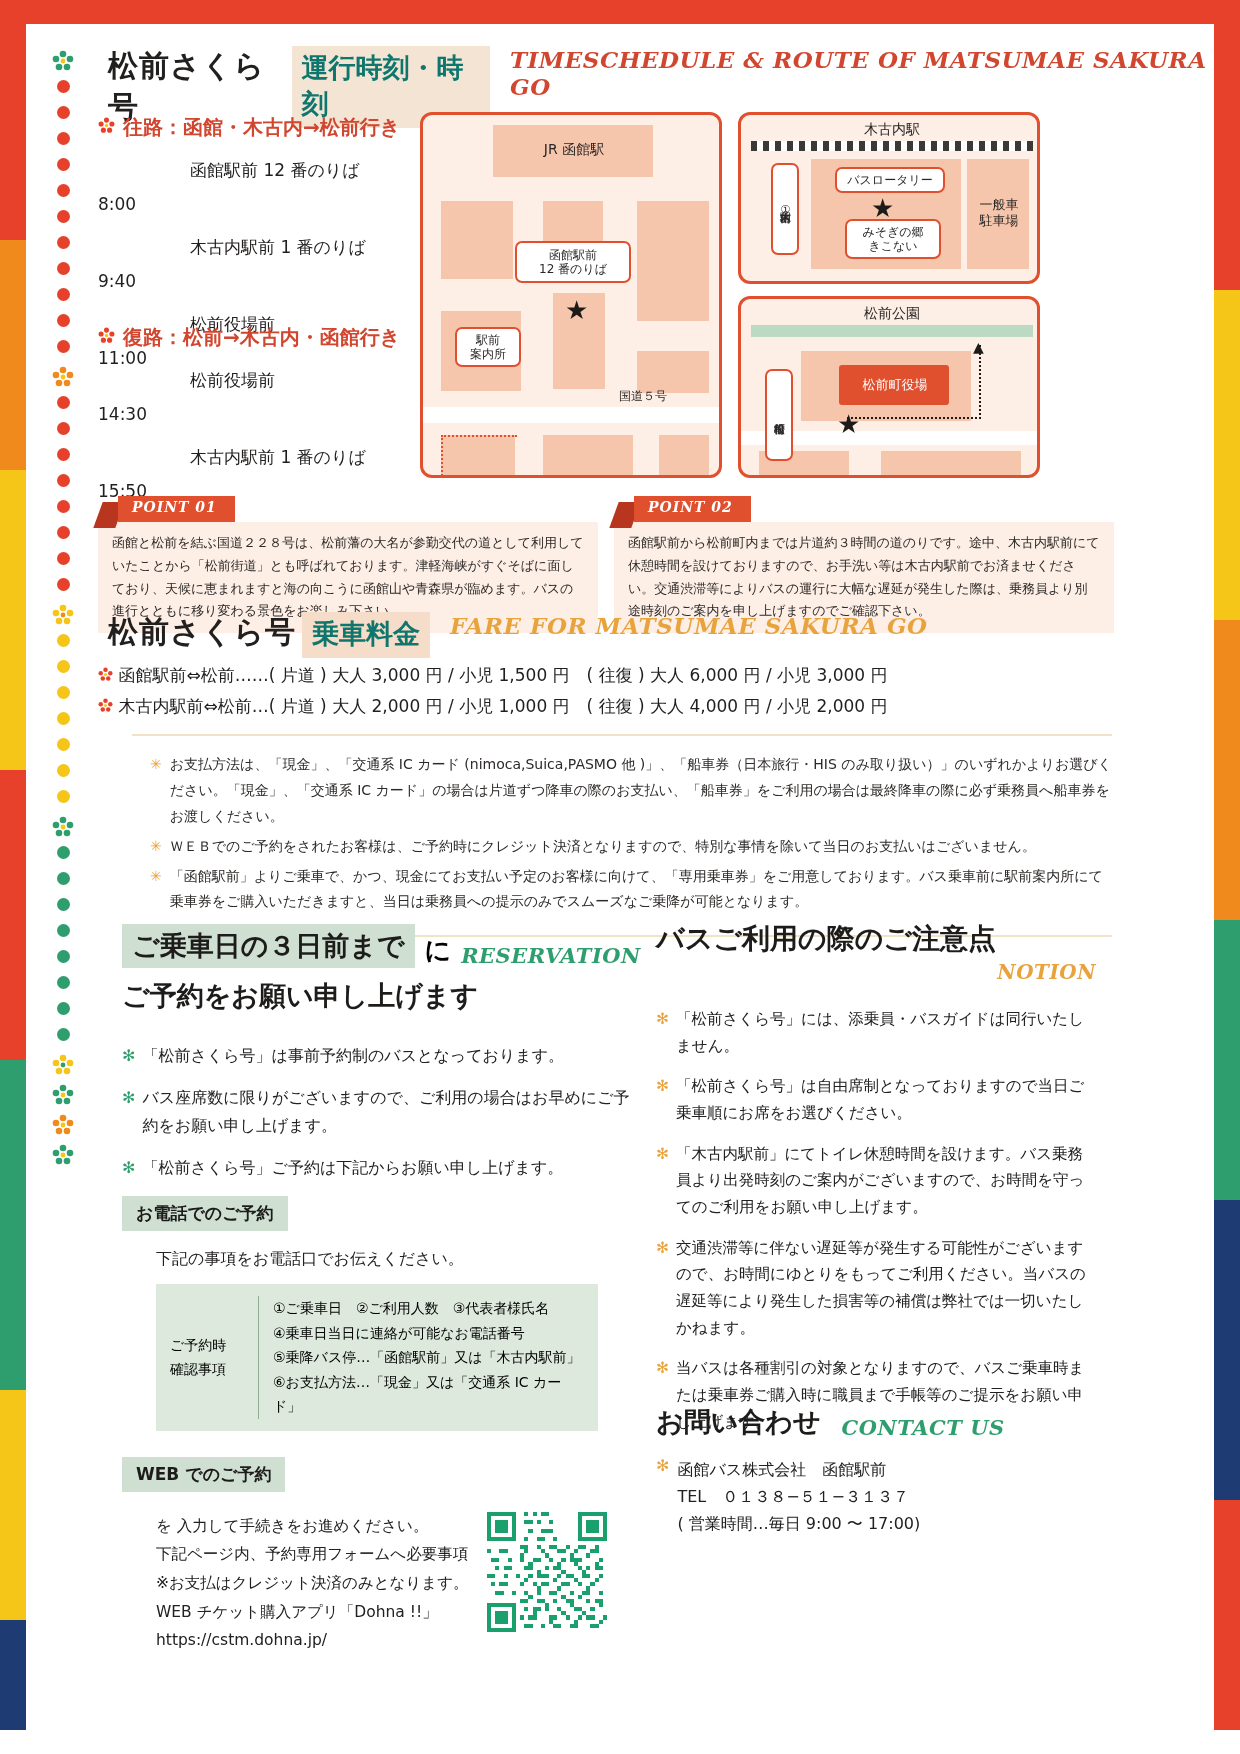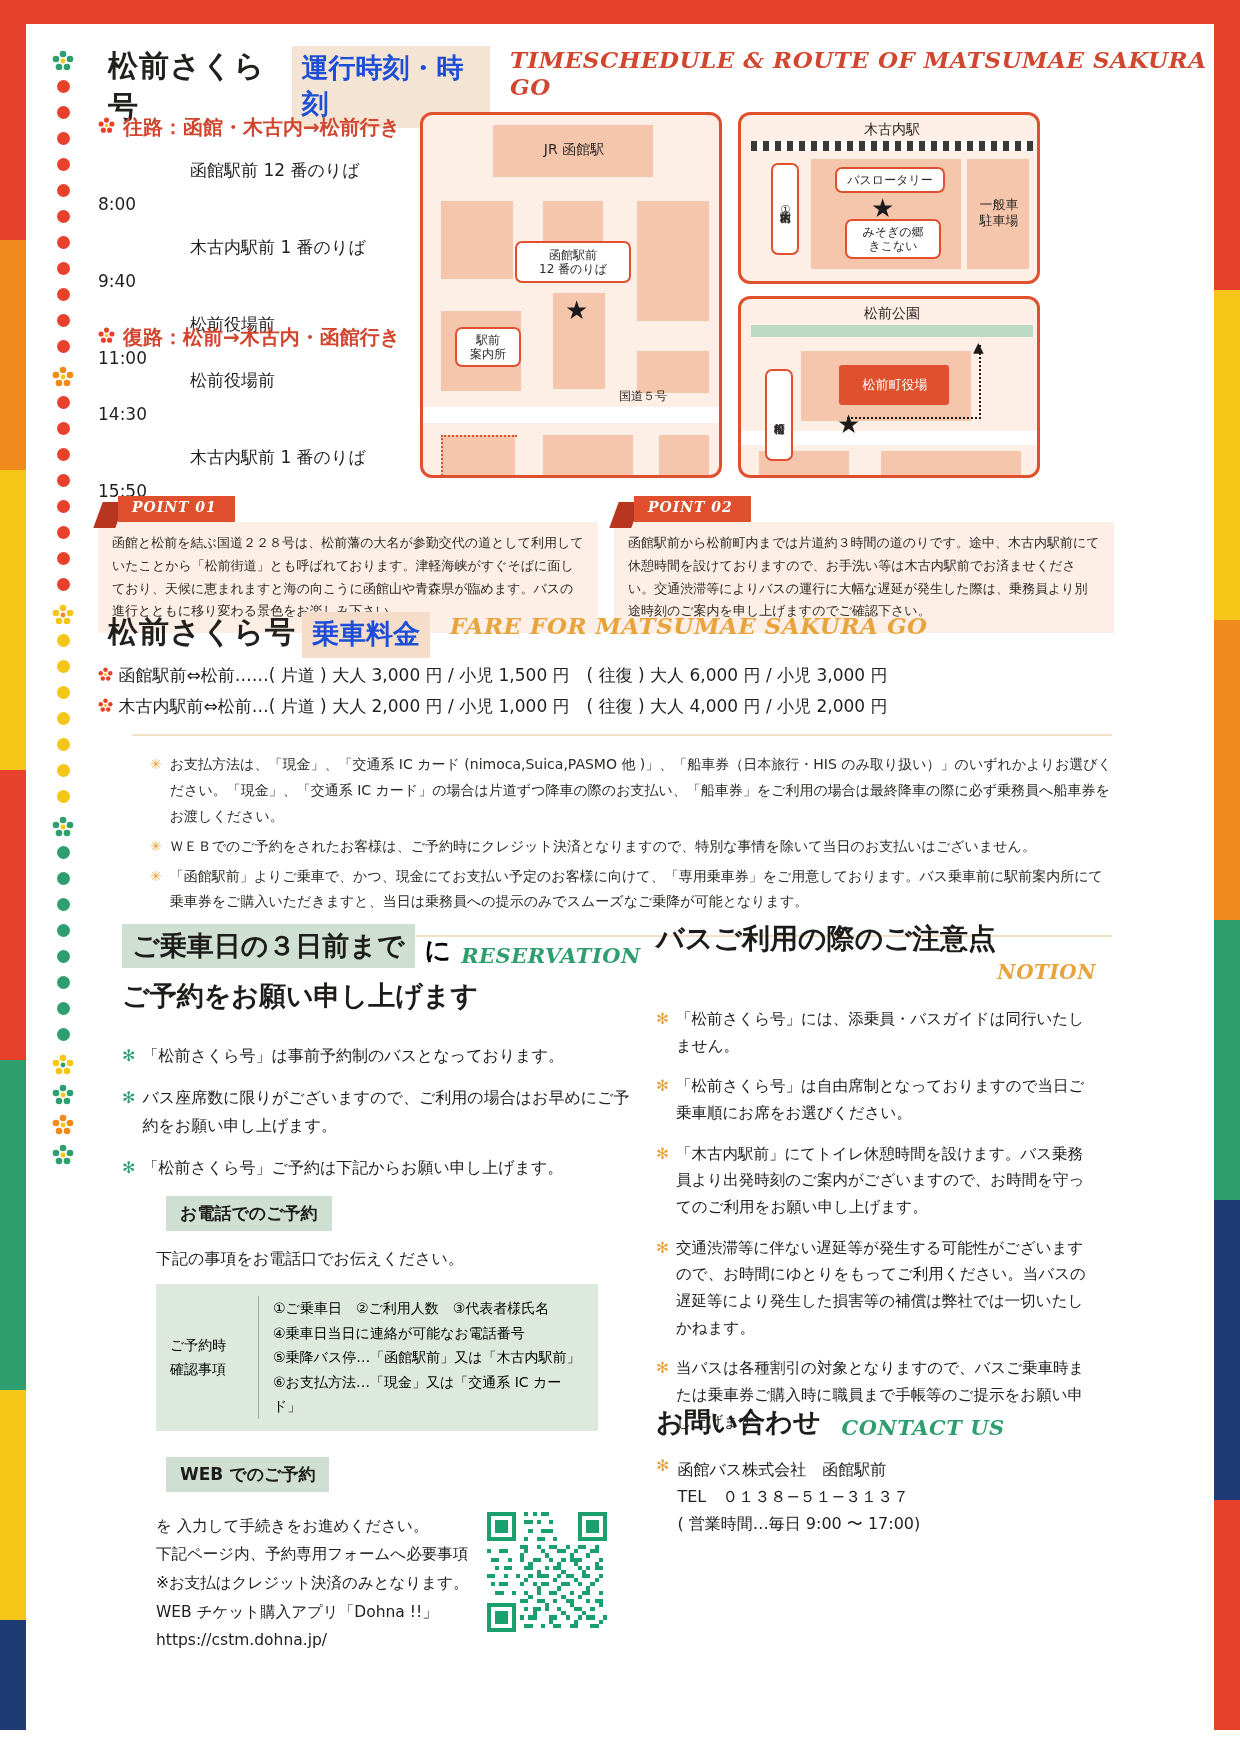--- a/index.html
+++ b/index.html
@@ -22,21 +22,21 @@
   .page { position:absolute; left:26px; top:24px; width:1188px; height:1706px; background:#fff; }
 
   
   .dots { position:absolute; left:22px; top:26px; width:30px; }
   .dot { width:13px; height:13px; border-radius:50%; margin:0 auto 13px auto; }
   .flower { width:22px; height:22px; margin:0 auto 8px auto; position:relative; }
 
   
   .h-main { display:flex; align-items:flex-start; gap:6px; }
   .h-jp { font-size:30px; font-weight:bold; color:#22201f; letter-spacing:1px;}
-  .h-chip { font-size:27px; font-weight:bold; color:#1d4ed8; background:#f3e4d4; padding:4px 10px 6px 10px; }
+  .h-chip { font-size:27px; font-weight:bold; color:#0f766e; background:#f3e4d4; padding:4px 10px 6px 10px; }
   .h-chip.orange { background:#f6ddc9; }
   .h-en { font-family:"DejaVu Serif","Liberation Serif",serif; font-style:italic; font-weight:bold;
           font-size:23px; letter-spacing:0.5px; }
 
   .sub-h { font-size:20px; font-weight:bold; color:#d1462f; }
 
   .tbl-row { display:flex; font-size:17px; color:#211f1e; margin-bottom:22px;}
   .tbl-time { width:92px; text-align:left; padding-right:26px;margin-top:35px; }
   .tbl-place { }
 
@@ -63,21 +63,21 @@
 
   
   .fare-line { font-size:17px; color:#211f1e; margin-bottom:8px; }
 
   .rule { border:0; border-top:2px solid #f2e3c7; margin:10px 0; }
   .note-li { display:flex; font-size:14px; line-height:1.85; color:#2d2a28; margin-bottom:4px;}
   .note-li .mk { color:#e8a33d; margin-right:8px; }
 
   
   .res-chip { background:#cfe0d2; font-size:27px; font-weight:bold; padding:4px 10px; color:#1d1c1b;}
-  .sec-chip { background:#cfe0d2; font-size:17px; font-weight:bold; padding:6px 14px; color:#1d1c1b; display:inline-block;margin-left:44px;}
+  .sec-chip { background:#cfe0d2; font-size:17px; font-weight:bold; padding:6px 14px; color:#1d1c1b; display:inline-block;}
   .res-li { display:flex; font-size:16px; line-height:1.75; color:#232120; margin-bottom:14px;}
   .res-li .mk { color:#2f9e6e; margin-right:7px; }
   .green-box { background:#dde9dd; padding:12px 14px; font-size:14px; line-height:1.75; display:flex; gap:14px; }
 
   .notion-li { display:flex; font-size:15.5px; line-height:1.72; color:#232120; margin-bottom:14px;}
   .notion-li .mk { color:#e8a33d; margin-right:7px; }
 
   .contact-line { font-size:16px; line-height:1.7; color:#232120; }
 
   

